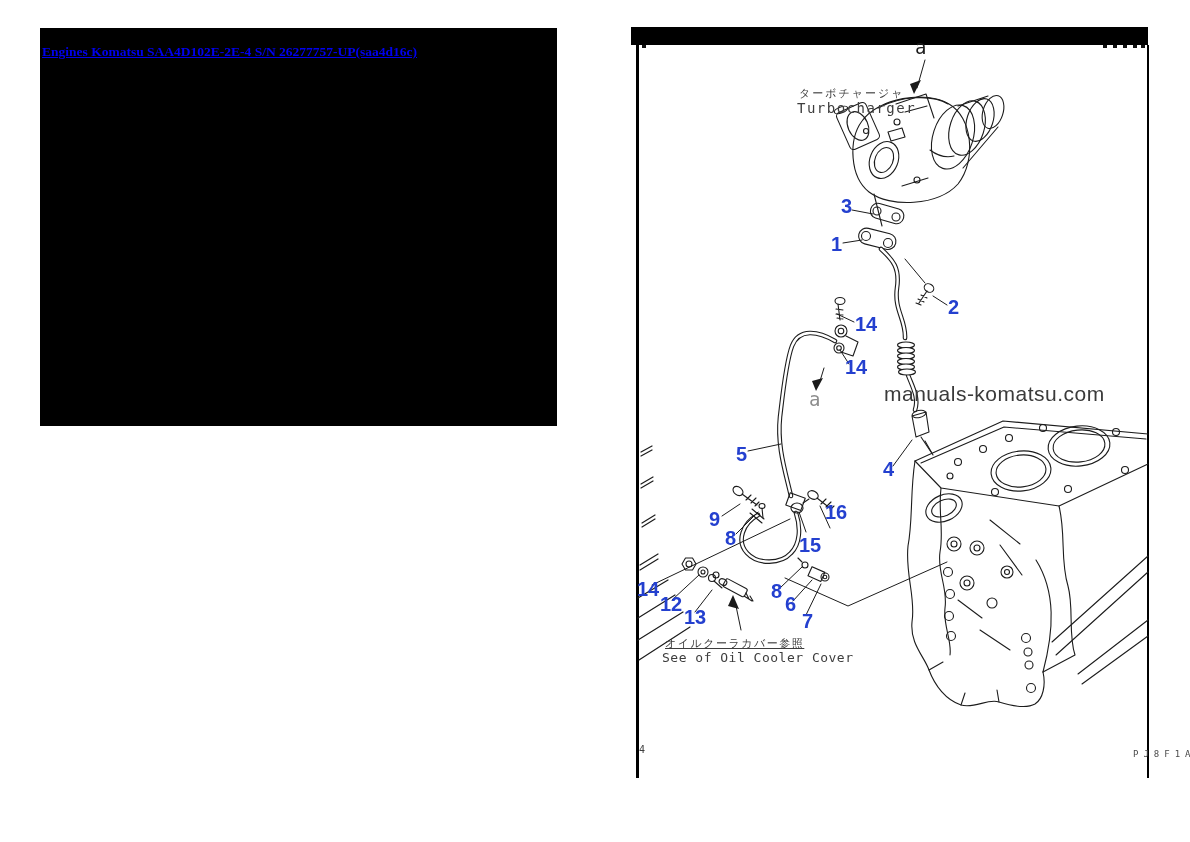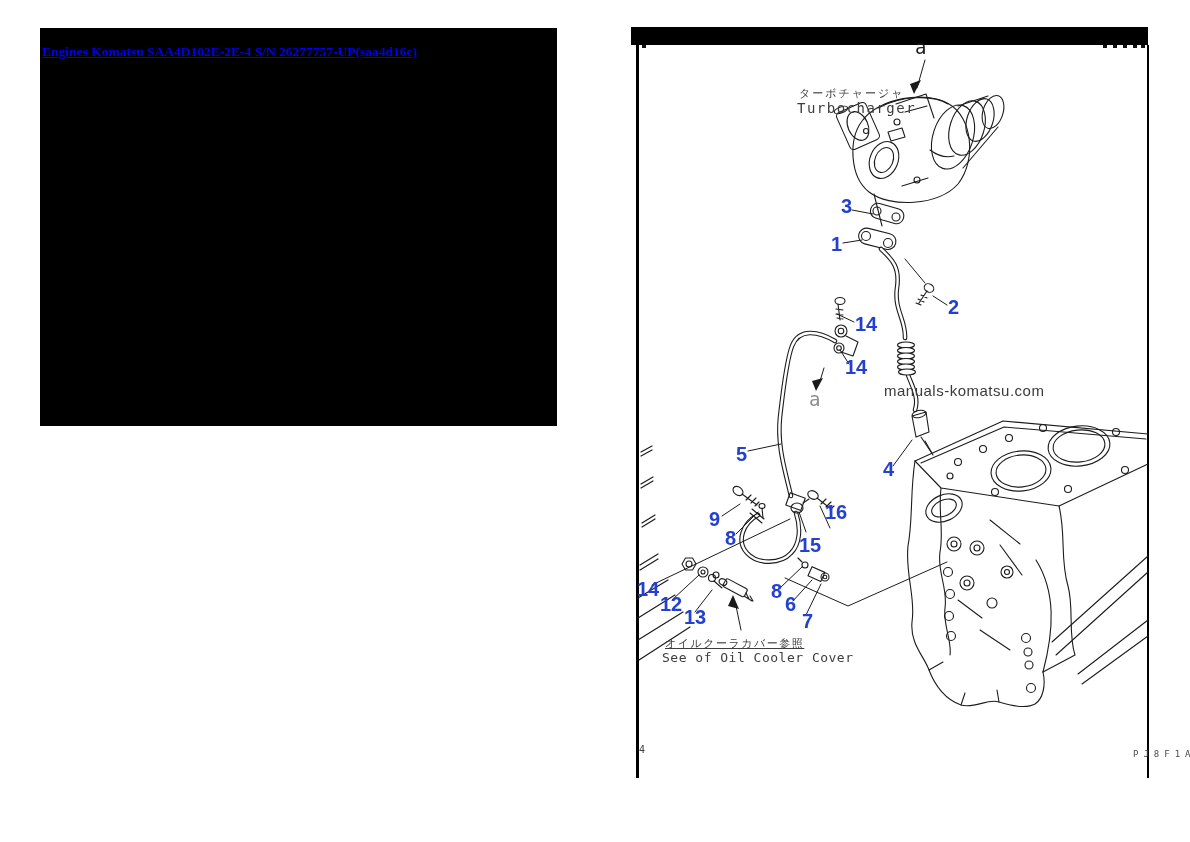--- a/index.html
+++ b/index.html
@@ -15,21 +15,21 @@
   .diag-left{position:absolute;left:636px;top:45px;width:3px;height:733px;background:#000;}
   .diag-right{position:absolute;left:1147px;top:45px;width:2px;height:733px;background:#000;}
   svg.art{position:absolute;left:0;top:0;pointer-events:none;}
   
   .t{position:absolute;white-space:nowrap;}
   .plot{font-family:"DejaVu Sans Mono",monospace;color:#3d3d3d;}
   .callout{font-family:"Liberation Sans",sans-serif;font-weight:bold;font-size:20px;
            color:#2440cf;line-height:1;}
   .viewlabel{font-family:"DejaVu Sans Mono",monospace;font-size:19px;color:#1a1a1a;}
   .viewlabel.gray{color:#8d8d8d;}
-  .watermark{font-family:"Liberation Sans",sans-serif;font-size:15px;color:#3a3a3a;letter-spacing:.5px;}
+  .watermark{font-family:"Liberation Sans",sans-serif;font-size:21px;color:#3a3a3a;letter-spacing:.5px;}
   .pgnum{font-family:"DejaVu Sans Mono",monospace;font-size:10px;color:#3f3f3f;}
   .figcode{font-family:"DejaVu Sans Mono",monospace;font-size:9px;color:#4a4a4a;letter-spacing:5px;}
 </style>
 </head>
 <body>
 
 <div class="stage">
 
   <div class="black-box">
     <a class="engine-link">Engines Komatsu SAA4D102E-2E-4 S/N 26277757-UP(saa4d16c)</a>

